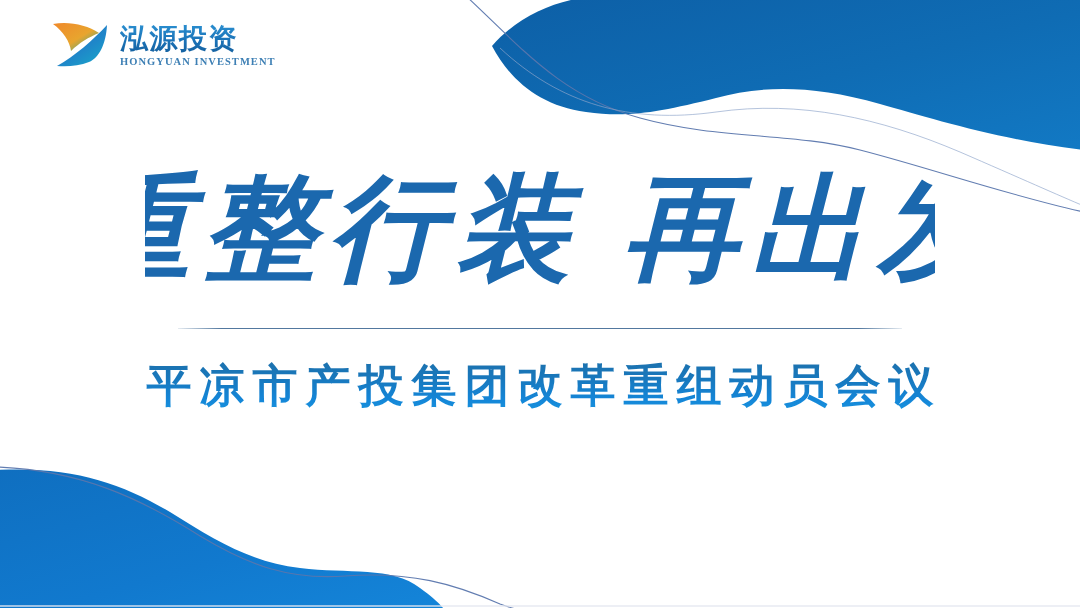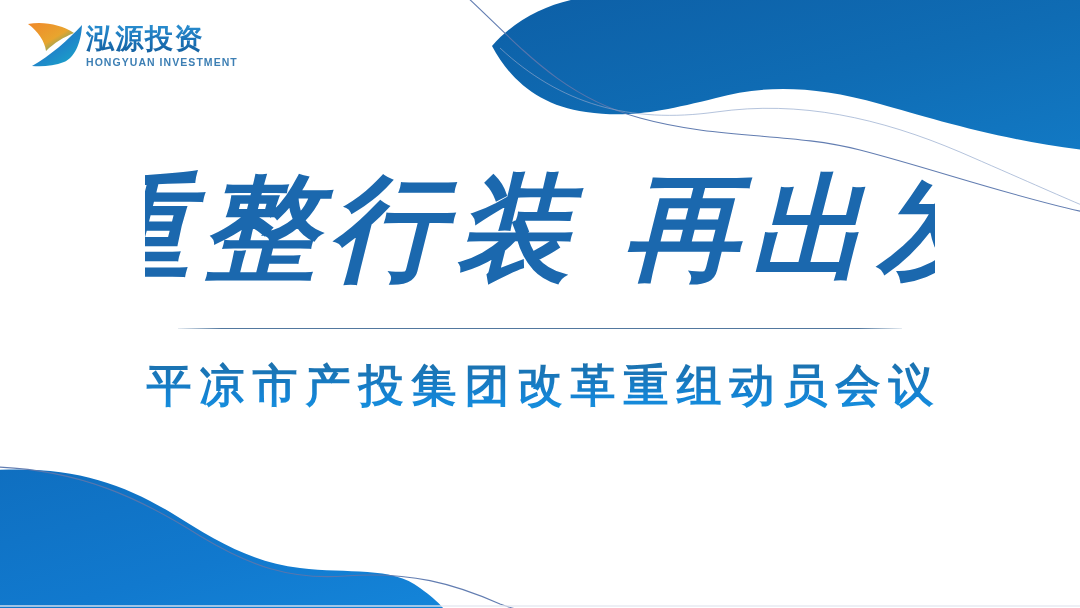--- a/index.html
+++ b/index.html
@@ -25,24 +25,25 @@
     position: absolute;
     inset: 0;
     width: 1080px;
     height: 608px;
     pointer-events: none;
   }
 
   
   #logo-block {
     position: absolute;
-    left: 24px;
+    left: 49px;
     top: 16px;
     display: flex;
     align-items: center;
+    gap: 9px;
     z-index: 5;
   }
   #logo-mark {
     width: 62px;
     height: 58px;
     flex: 0 0 auto;
     display: block;
   }
   #logo-text {
     display: flex;
@@ -57,21 +58,21 @@
     line-height: 30px;
     font-weight: 700;
     letter-spacing: 1.5px;
     background: linear-gradient(180deg, #2a8fd0 0%, #1b73b8 55%, #145f9e 100%);
     -webkit-background-clip: text;
     background-clip: text;
     color: transparent;
     white-space: nowrap;
   }
   #logo-en {
-    font-family: Liberation Sans, sans-serif;
+    font-family: Liberation Serif, serif;
     font-size: 10.5px;
     line-height: 12px;
     font-weight: 700;
     letter-spacing: 1.05px;
     color: #3d7fb4;
     white-space: nowrap;
   }
 
   
   #center-block {

